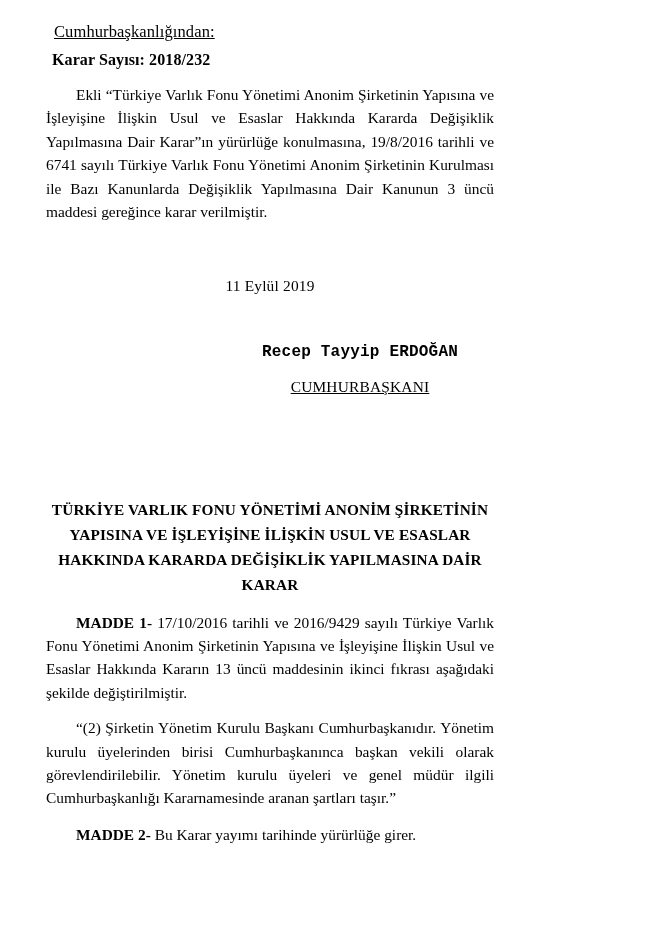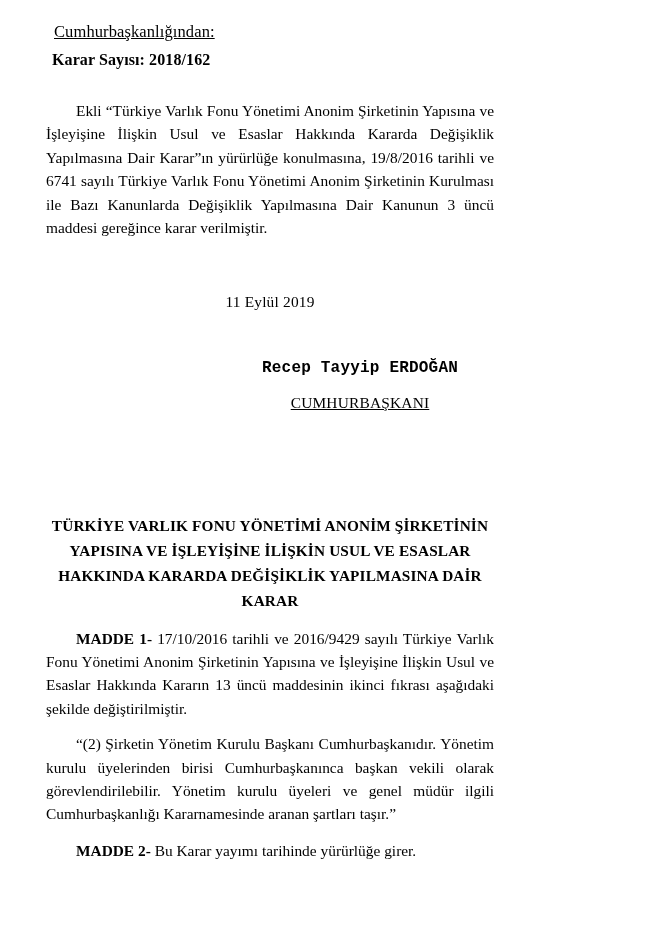--- a/index.html
+++ b/index.html
@@ -41,21 +41,21 @@
     font-size: 15.4px;
     line-height: 1.52;
     text-align: justify;
     text-justify: inter-word;
     margin: 0;
   }
   .para.indent {
     text-indent: 30px;
   }
   #intro-paragraph {
-    margin-top: 30px;
+    margin-top: 14px;
   }
 
   
   .date-line {
     font-size: 15.4px;
     text-align: center;
     margin-top: 54px;
     letter-spacing: 0.2px;
   }
   .signature-block {
@@ -98,21 +98,21 @@
     margin-top: 12px;
   }
 </style>
 </head>
 <body>
 
 <div class="page">
 
   <div class="from-line">Cumhurbaşkanlığından:</div>
 
-  <div class="decision-no">Karar Sayısı: 2018/162</div>
+  <div class="decision-no">Karar Sayısı: 2018/232</div>
 
   <p class="para indent" id="intro-paragraph">Ekli “Türkiye Varlık Fonu Yönetimi Anonim Şirketinin Yapısına ve İşleyişine İlişkin Usul ve Esaslar Hakkında Kararda Değişiklik Yapılmasına Dair Karar”ın yürürlüğe konulmasına, 19/8/2016 tarihli ve 6741 sayılı Türkiye Varlık Fonu Yönetimi Anonim Şirketinin Kurulması ile Bazı Kanunlarda Değişiklik Yapılmasına Dair Kanunun 3 üncü maddesi gereğince karar verilmiştir.</p>
 
   <div class="date-line">11 Eylül 2019</div>
 
   <div class="signature-block">
     <div class="signer-name">Recep Tayyip ERDOĞAN</div>
     <div class="signer-title">CUMHURBAŞKANI</div>
   </div>
 

